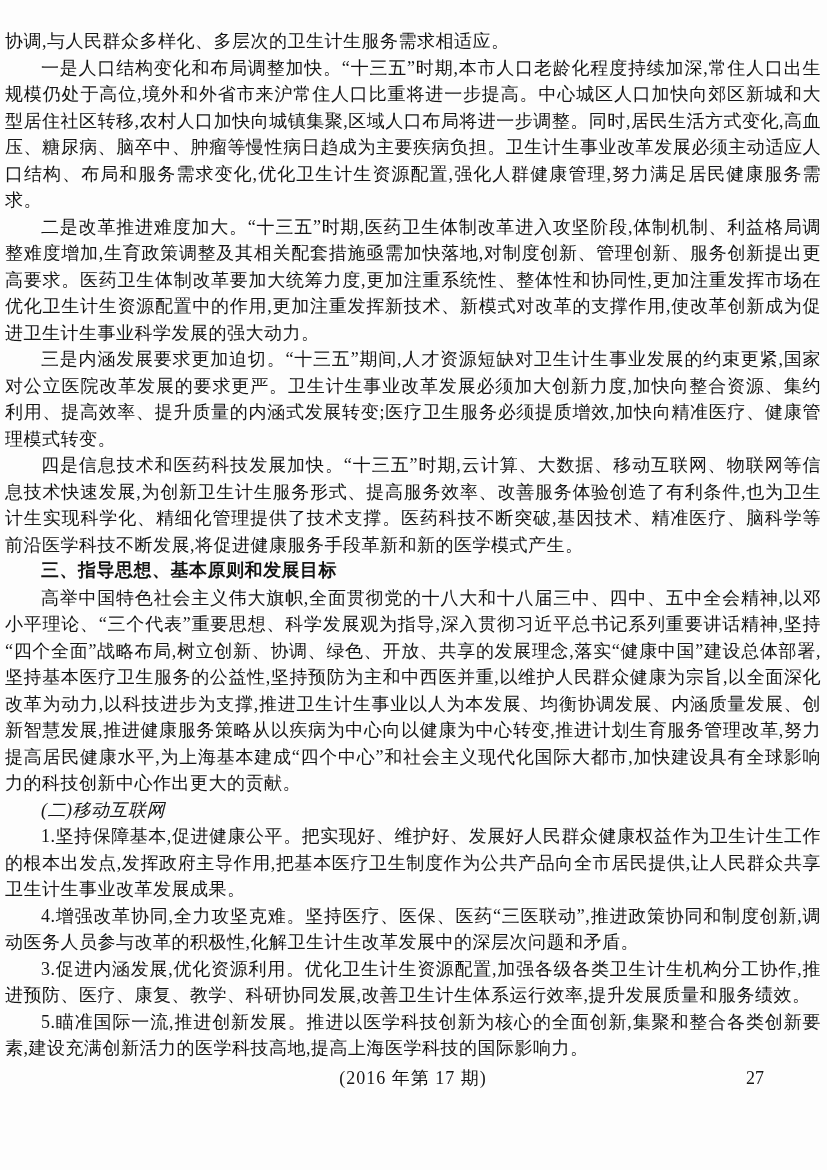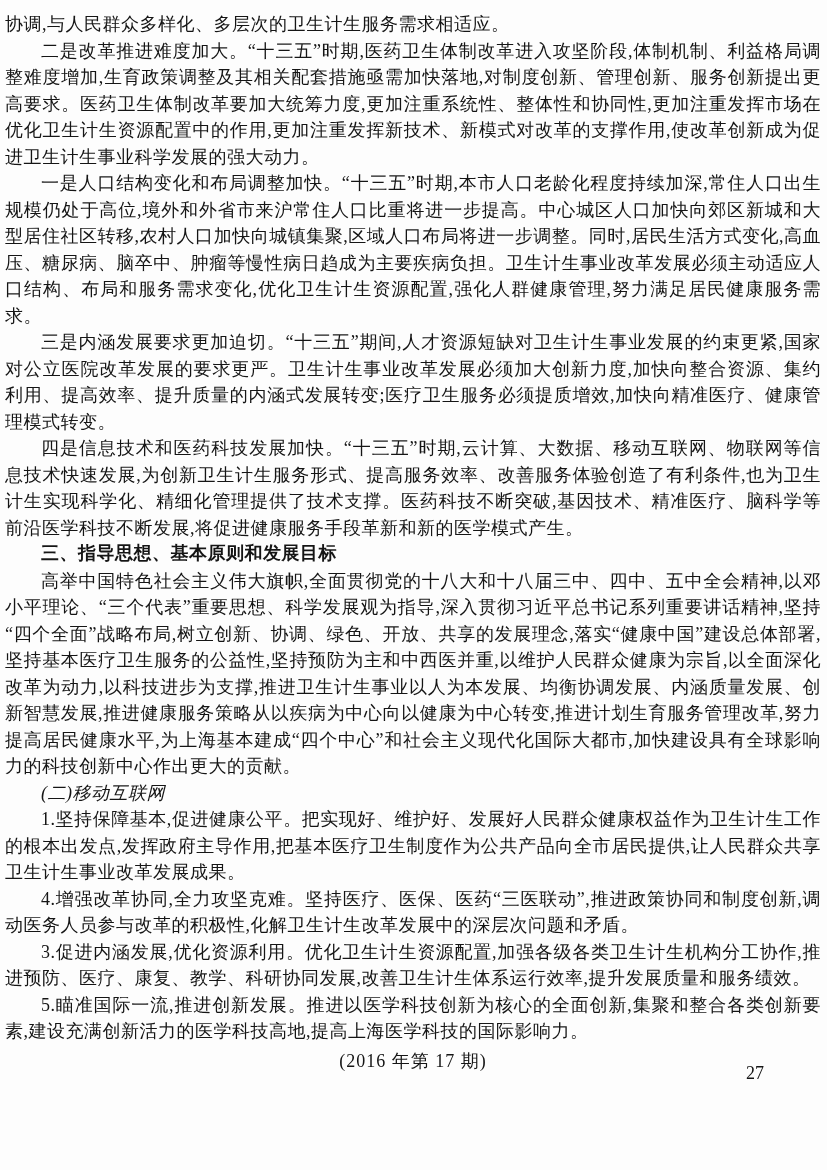--- a/index.html
+++ b/index.html
@@ -7,21 +7,21 @@
     position: relative;
     width: 827px;
     height: 1170px;
     margin: 0 auto;
     background: #fdfdfd;
     color: #151515;
     font-family: "Liberation Serif", "DejaVu Serif", serif;
     font-size: 18px;
     line-height: 26.5px;
     box-sizing: border-box;
-    padding: 11px 6px 0 5px;
+    padding: 28px 6px 0 5px;
     overflow: hidden;
     text-align: justify;
   }
   .page p {
     margin: 0;
     text-indent: 2em;
     letter-spacing: 0.5px;
   }
   .page p.no-indent { text-indent: 0; }
   .heading {
@@ -37,30 +37,29 @@
     position: relative;
     text-align: center;
     margin-top: 3px;
     letter-spacing: 1px;
   }
   .page-number {
     position: absolute;
     right: 57px;
     top: 0;
     letter-spacing: 0;
-    margin-top: 12px;
   }
 </style>
 </head>
 <body>
 
 <div class="page">
   <p class="no-indent">协调,与人民群众多样化、多层次的卫生计生服务需求相适应。</p>
+  <p>一是人口结构变化和布局调整加快。“十三五”时期,本市人口老龄化程度持续加深,常住人口出生规模仍处于高位,境外和外省市来沪常住人口比重将进一步提高。中心城区人口加快向郊区新城和大型居住社区转移,农村人口加快向城镇集聚,区域人口布局将进一步调整。同时,居民生活方式变化,高血压、糖尿病、脑卒中、肿瘤等慢性病日趋成为主要疾病负担。卫生计生事业改革发展必须主动适应人口结构、布局和服务需求变化,优化卫生计生资源配置,强化人群健康管理,努力满足居民健康服务需求。</p>
   <p>二是改革推进难度加大。“十三五”时期,医药卫生体制改革进入攻坚阶段,体制机制、利益格局调整难度增加,生育政策调整及其相关配套措施亟需加快落地,对制度创新、管理创新、服务创新提出更高要求。医药卫生体制改革要加大统筹力度,更加注重系统性、整体性和协同性,更加注重发挥市场在优化卫生计生资源配置中的作用,更加注重发挥新技术、新模式对改革的支撑作用,使改革创新成为促进卫生计生事业科学发展的强大动力。</p>
-  <p>一是人口结构变化和布局调整加快。“十三五”时期,本市人口老龄化程度持续加深,常住人口出生规模仍处于高位,境外和外省市来沪常住人口比重将进一步提高。中心城区人口加快向郊区新城和大型居住社区转移,农村人口加快向城镇集聚,区域人口布局将进一步调整。同时,居民生活方式变化,高血压、糖尿病、脑卒中、肿瘤等慢性病日趋成为主要疾病负担。卫生计生事业改革发展必须主动适应人口结构、布局和服务需求变化,优化卫生计生资源配置,强化人群健康管理,努力满足居民健康服务需求。</p>
   <p>三是内涵发展要求更加迫切。“十三五”期间,人才资源短缺对卫生计生事业发展的约束更紧,国家对公立医院改革发展的要求更严。卫生计生事业改革发展必须加大创新力度,加快向整合资源、集约利用、提高效率、提升质量的内涵式发展转变;医疗卫生服务必须提质增效,加快向精准医疗、健康管理模式转变。</p>
   <p>四是信息技术和医药科技发展加快。“十三五”时期,云计算、大数据、移动互联网、物联网等信息技术快速发展,为创新卫生计生服务形式、提高服务效率、改善服务体验创造了有利条件,也为卫生计生实现科学化、精细化管理提供了技术支撑。医药科技不断突破,基因技术、精准医疗、脑科学等前沿医学科技不断发展,将促进健康服务手段革新和新的医学模式产生。</p>
   <p class="heading">三、指导思想、基本原则和发展目标</p>
   <p>高举中国特色社会主义伟大旗帜,全面贯彻党的十八大和十八届三中、四中、五中全会精神,以邓小平理论、“三个代表”重要思想、科学发展观为指导,深入贯彻习近平总书记系列重要讲话精神,坚持“四个全面”战略布局,树立创新、协调、绿色、开放、共享的发展理念,落实“健康中国”建设总体部署,坚持基本医疗卫生服务的公益性,坚持预防为主和中西医并重,以维护人民群众健康为宗旨,以全面深化改革为动力,以科技进步为支撑,推进卫生计生事业以人为本发展、均衡协调发展、内涵质量发展、创新智慧发展,推进健康服务策略从以疾病为中心向以健康为中心转变,推进计划生育服务管理改革,努力提高居民健康水平,为上海基本建成“四个中心”和社会主义现代化国际大都市,加快建设具有全球影响力的科技创新中心作出更大的贡献。</p>
   <p class="kaiti">(二)移动互联网</p>
   <p>1.坚持保障基本,促进健康公平。把实现好、维护好、发展好人民群众健康权益作为卫生计生工作的根本出发点,发挥政府主导作用,把基本医疗卫生制度作为公共产品向全市居民提供,让人民群众共享卫生计生事业改革发展成果。</p>
   <p>4.增强改革协同,全力攻坚克难。坚持医疗、医保、医药“三医联动”,推进政策协同和制度创新,调动医务人员参与改革的积极性,化解卫生计生改革发展中的深层次问题和矛盾。</p>
   <p>3.促进内涵发展,优化资源利用。优化卫生计生资源配置,加强各级各类卫生计生机构分工协作,推进预防、医疗、康复、教学、科研协同发展,改善卫生计生体系运行效率,提升发展质量和服务绩效。</p>
   <p>5.瞄准国际一流,推进创新发展。推进以医学科技创新为核心的全面创新,集聚和整合各类创新要素,建设充满创新活力的医学科技高地,提高上海医学科技的国际影响力。</p>
 

